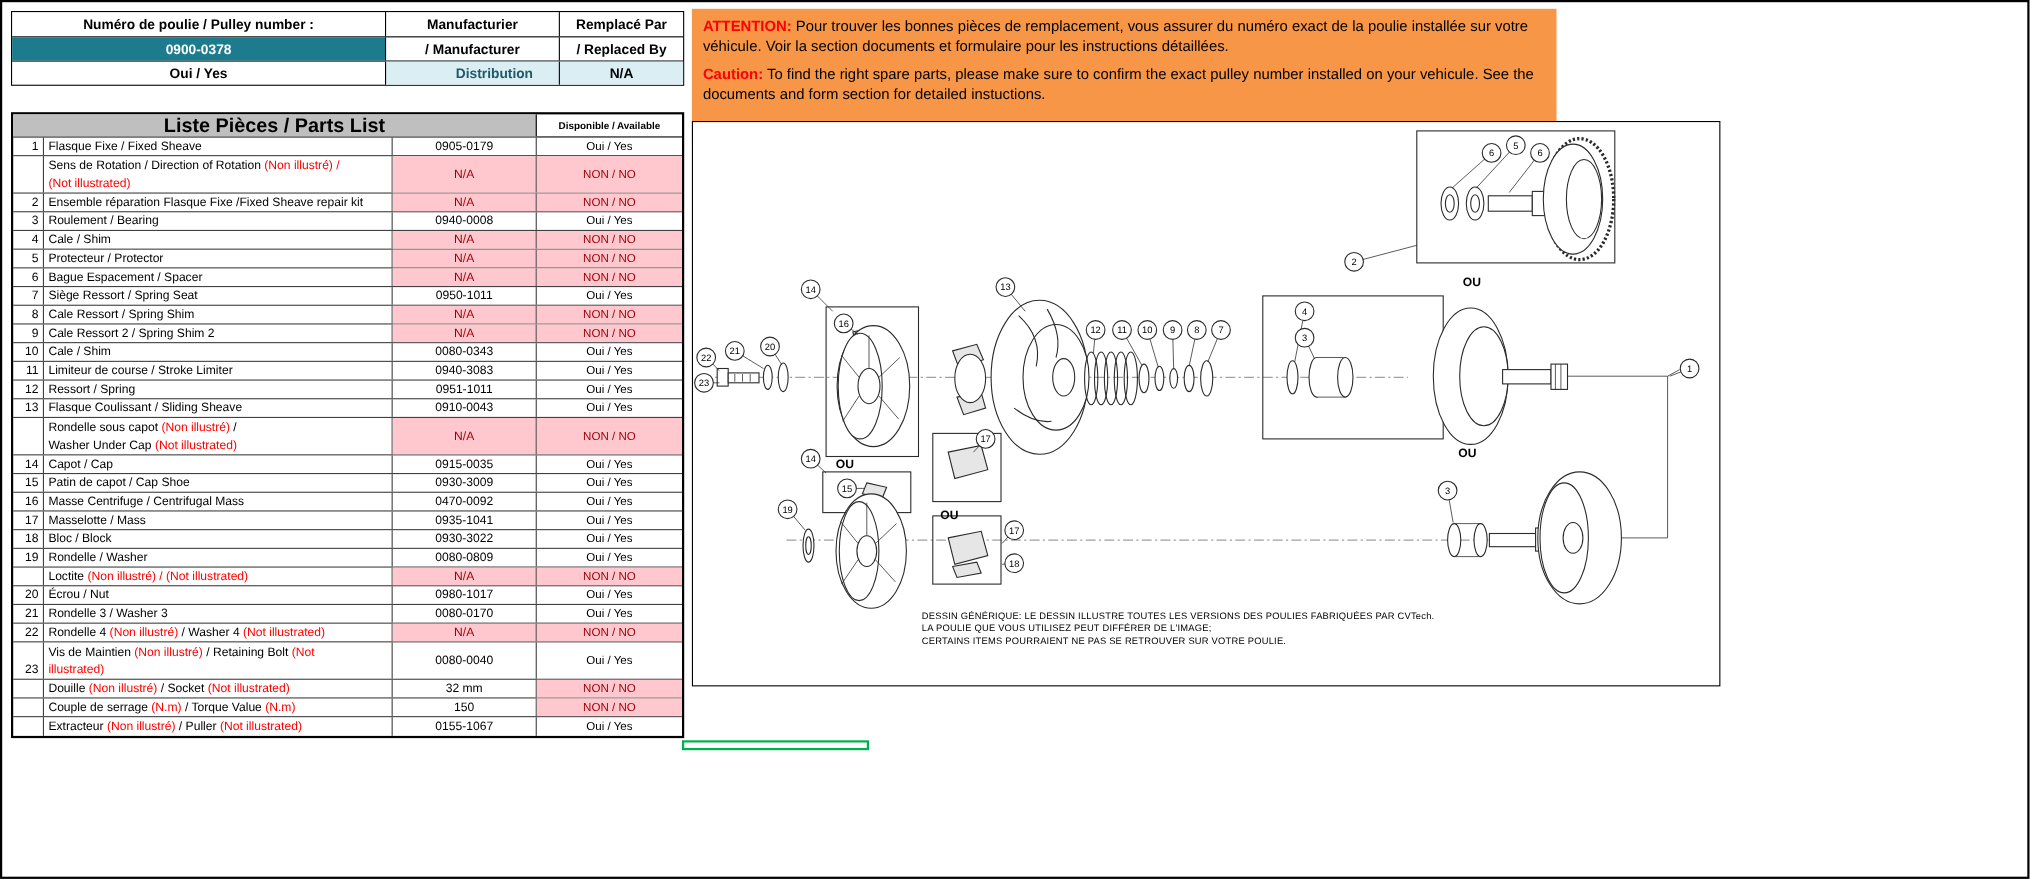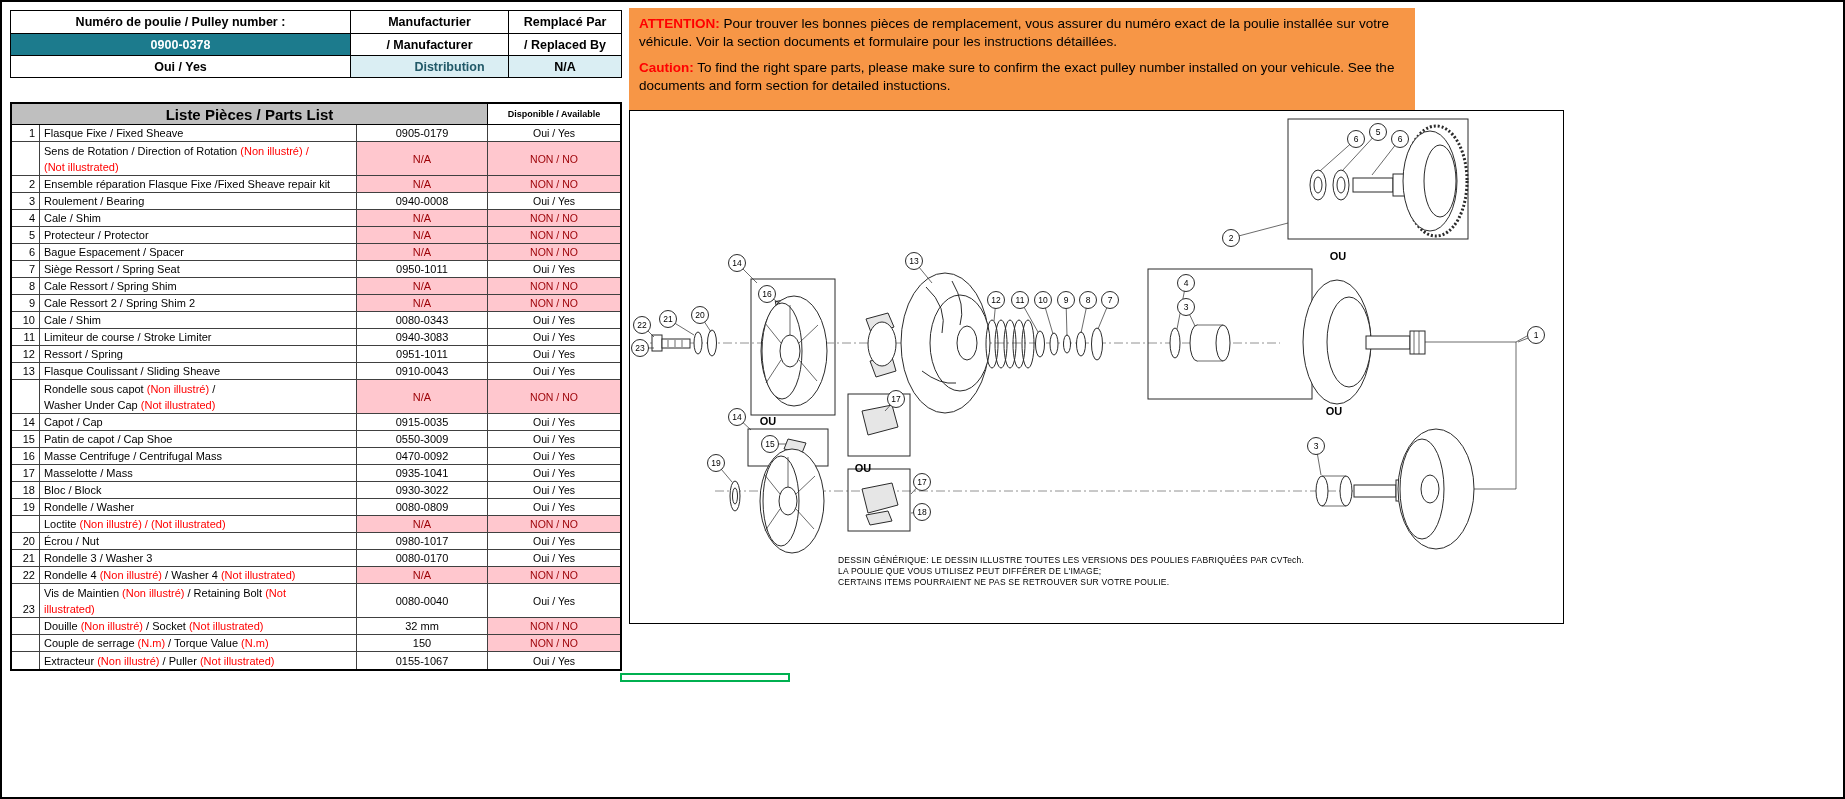--- a/index.html
+++ b/index.html
@@ -21,21 +21,21 @@
   
   .attention { position:absolute; left:627px; top:6px; width:786px; height:121px;
                background:var(--orange,#F79646); padding:7px 10px 4px 10px;
                font-size:13.5px; line-height:17.5px; color:#000; }
   .attention p + p { margin-top:9px; }
   .att-label { color:var(--red,#FF0000); font-weight:bold; }
 
   
   .parts { position:absolute; left:8px; top:100px; width:612px; border:2px solid #000; background:#fff; }
   .pheader { display:flex; height:21px; border-bottom:1px solid #000; }
-  .ph-title { width:476px; background:var(--header-gray,#BFBFBF); font-weight:bold; font-size:15px;
+  .ph-title { width:476px; background:var(--header-gray,#BFBFBF); font-weight:bold; font-size:18px;
               display:flex; align-items:center; justify-content:center; border-right:1px solid #000; }
   .ph-avail { flex:1; font-size:9px; font-weight:bold; display:flex; align-items:center; justify-content:center; }
   .prow { display:flex; height:17px; border-bottom:1px solid #404040; }
   .prow:last-child { border-bottom:none; }
   .prow.tall { height:34px; }
   .cell { display:flex; align-items:center; overflow:hidden; white-space:nowrap; font-size:11px; }
   .c-num { width:28px; justify-content:flex-end; padding-right:4px; border-right:1px solid #404040; }
   .tall .c-num { align-items:flex-end; padding-bottom:2px; }
   .c-name { width:317px; padding-left:4px; border-right:1px solid #404040;
             flex-direction:column; justify-content:center; align-items:flex-start; }
@@ -226,21 +226,21 @@
             <div class="nline"><span>Capot / Cap</span></div>
           </div>
           <div class="cell c-pn">0915-0035</div>
           <div class="cell c-av">Oui / Yes</div>
         </div>
         <div class="prow">
           <div class="cell c-num">15</div>
           <div class="cell c-name">
             <div class="nline"><span>Patin de capot / Cap Shoe</span></div>
           </div>
-          <div class="cell c-pn">0550-3009</div>
+          <div class="cell c-pn">0930-3009</div>
           <div class="cell c-av">Oui / Yes</div>
         </div>
         <div class="prow">
           <div class="cell c-num">16</div>
           <div class="cell c-name">
             <div class="nline"><span>Masse Centrifuge / Centrifugal Mass</span></div>
           </div>
           <div class="cell c-pn">0470-0092</div>
           <div class="cell c-av">Oui / Yes</div>
         </div>

